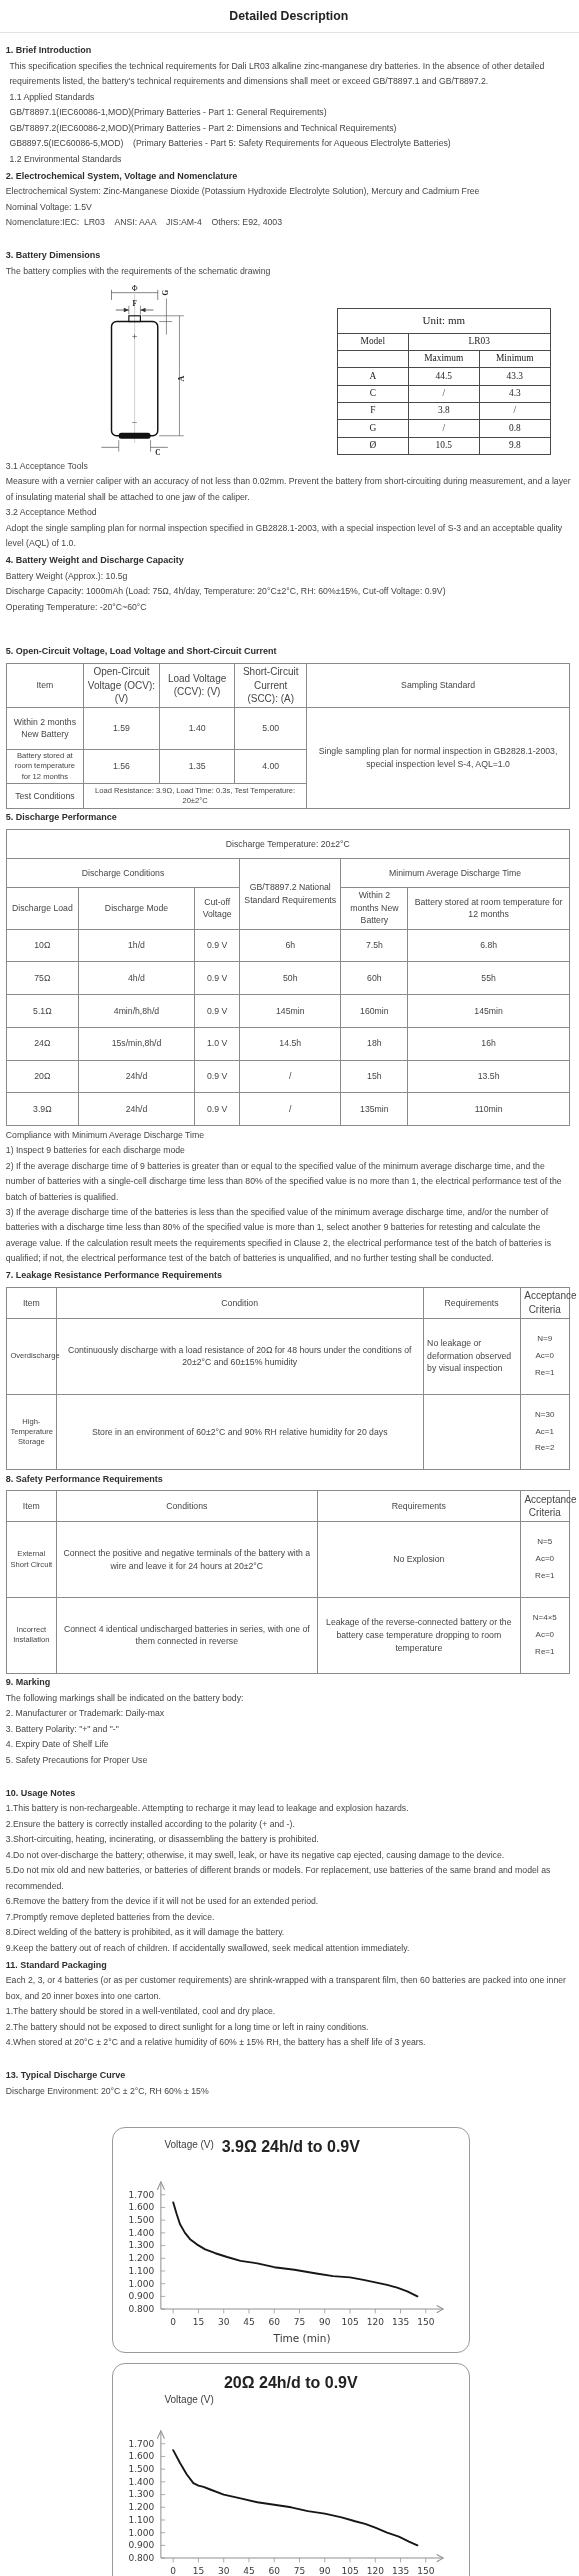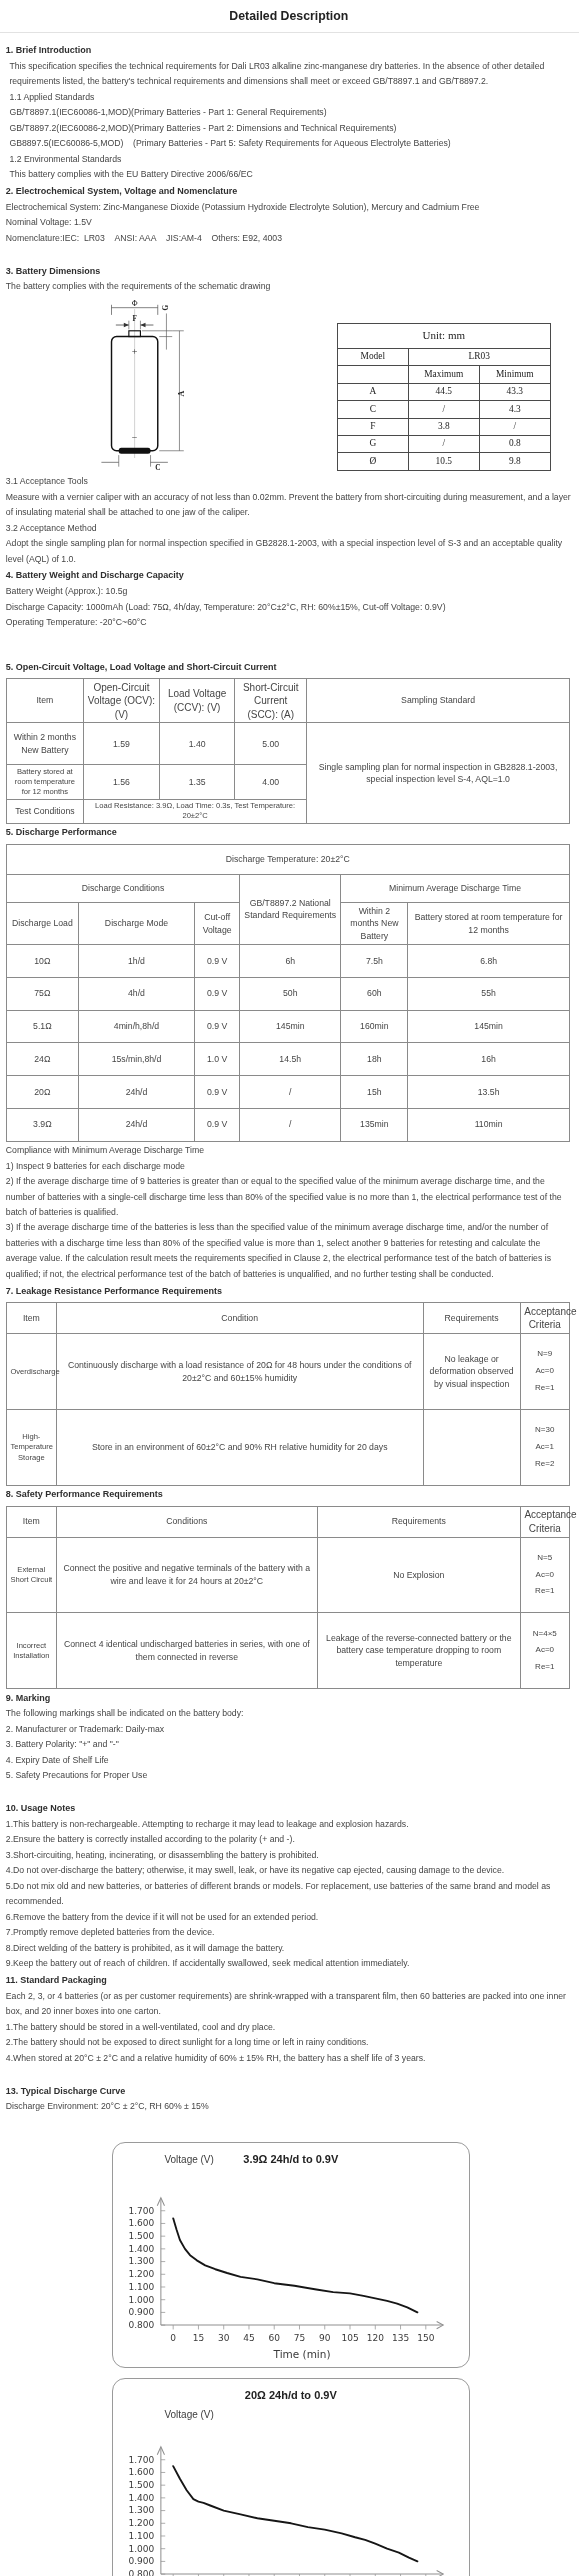--- a/index.html
+++ b/index.html
@@ -22,21 +22,21 @@
   .spec-table{width:564px;margin:2.9px 0 1.4px 0;}
   .small-hdr{font-size:10px;line-height:1.35;}
   .small-cell{font-size:7.6px;line-height:1.35;}
   .tall-row td{height:38px;}
   .mid-row td{height:29px;}
   .accept-cell div{line-height:2.1;font-size:8px;}
   .cond-big td{height:72px;}
 
   
   .chart-box{width:356px;margin:0 0 10px 106px;border:1.1px solid #9a9a9a;border-radius:13px;position:relative;padding:7.2px 0 2.9px 0;}
-  .chart-title{position:absolute;left:0;right:0;top:10px;text-align:center;font-size:11px;font-weight:bold;color:#222;}
+  .chart-title{position:absolute;left:0;right:0;top:10px;text-align:center;font-size:16px;font-weight:bold;color:#222;}
   .chart-ylabel{position:absolute;left:11.6px;font-size:10px;color:#3d3d3d;margin-left:40px;}
   .cb-inline .chart-ylabel{top:11px;}
   .cb-inline .chart-area{padding-top:32px;}
   .cb-stack .chart-ylabel{top:30px;}
   .cb-stack .chart-area{padding-top:45px;}
   .chart-area{padding-left:2.9px;}
   svg text{font-family:"DejaVu Sans","Liberation Sans",sans-serif;}
   .schematic text{font-family:"Liberation Serif","DejaVu Serif",serif;}
 </style>
 </head>
@@ -47,21 +47,20 @@
   <div class="doc-title">Detailed Description</div>
   <div class="title-rule"></div>
 
   <div class="h1">1. Brief Introduction</div>
   <div class="line ind">This specification specifies the technical requirements for Dali LR03 alkaline zinc-manganese dry batteries. In the absence of other detailed requirements listed, the battery's technical requirements and dimensions shall meet or exceed GB/T8897.1 and GB/T8897.2.</div>
   <div class="line ind">1.1 Applied Standards</div>
   <div class="line ind">GB/T8897.1(IEC60086-1,MOD)(Primary Batteries - Part 1: General Requirements)</div>
   <div class="line ind">GB/T8897.2(IEC60086-2,MOD)(Primary Batteries - Part 2: Dimensions and Technical Requirements)</div>
   <div class="line ind">GB8897.5(IEC60086-5,MOD)&nbsp;&nbsp;&nbsp;&nbsp;(Primary Batteries - Part 5: Safety Requirements for Aqueous Electrolyte Batteries)</div>
   <div class="line ind">1.2 Environmental Standards</div>
-  <div class="line ind">This battery complies with the EU Battery Directive 2006/66/EC</div>
 
   <div class="h1">2. Electrochemical System, Voltage and Nomenclature</div>
   <div class="line">Electrochemical System: Zinc-Manganese Dioxide (Potassium Hydroxide Electrolyte Solution), Mercury and Cadmium Free</div>
   <div class="line">Nominal Voltage: 1.5V</div>
   <div class="line">Nomenclature:IEC:&nbsp;&nbsp;LR03&nbsp;&nbsp;&nbsp;&nbsp;ANSI: AAA&nbsp;&nbsp;&nbsp;&nbsp;JIS:AM-4&nbsp;&nbsp;&nbsp;&nbsp;Others: E92, 4003</div>
 
   <div class="gap-md"></div>
 
   <div class="h1">3. Battery Dimensions</div>
   <div class="line">The battery complies with the requirements of the schematic drawing</div>
@@ -300,21 +299,21 @@
     <tbody>
         <tr>
       <td style="height:26px">Item</td>
       <td>Condition</td>
       <td>Requirements</td>
       <td class="small-hdr">Acceptance Criteria</td>
     </tr>
     <tr class="cond-big">
       <td class="small-cell">Overdischarge</td>
       <td>Continuously discharge with a load resistance of 20Ω for 48 hours under the conditions of 20±2°C and 60±15% humidity</td>
-      <td style="text-align:center">No leakage or deformation observed by visual inspection</td>
+      <td style="text-align:left">No leakage or deformation observed by visual inspection</td>
       <td class="accept-cell">
         <div>N=9</div>
         <div>Ac=0</div>
         <div>Re=1</div>
       </td>
     </tr>
     <tr class="cond-big">
       <td class="small-cell">High-Temperature Storage</td>
       <td>Store in an environment of 60±2°C and 90% RH relative humidity for 20 days</td>
       <td></td>

